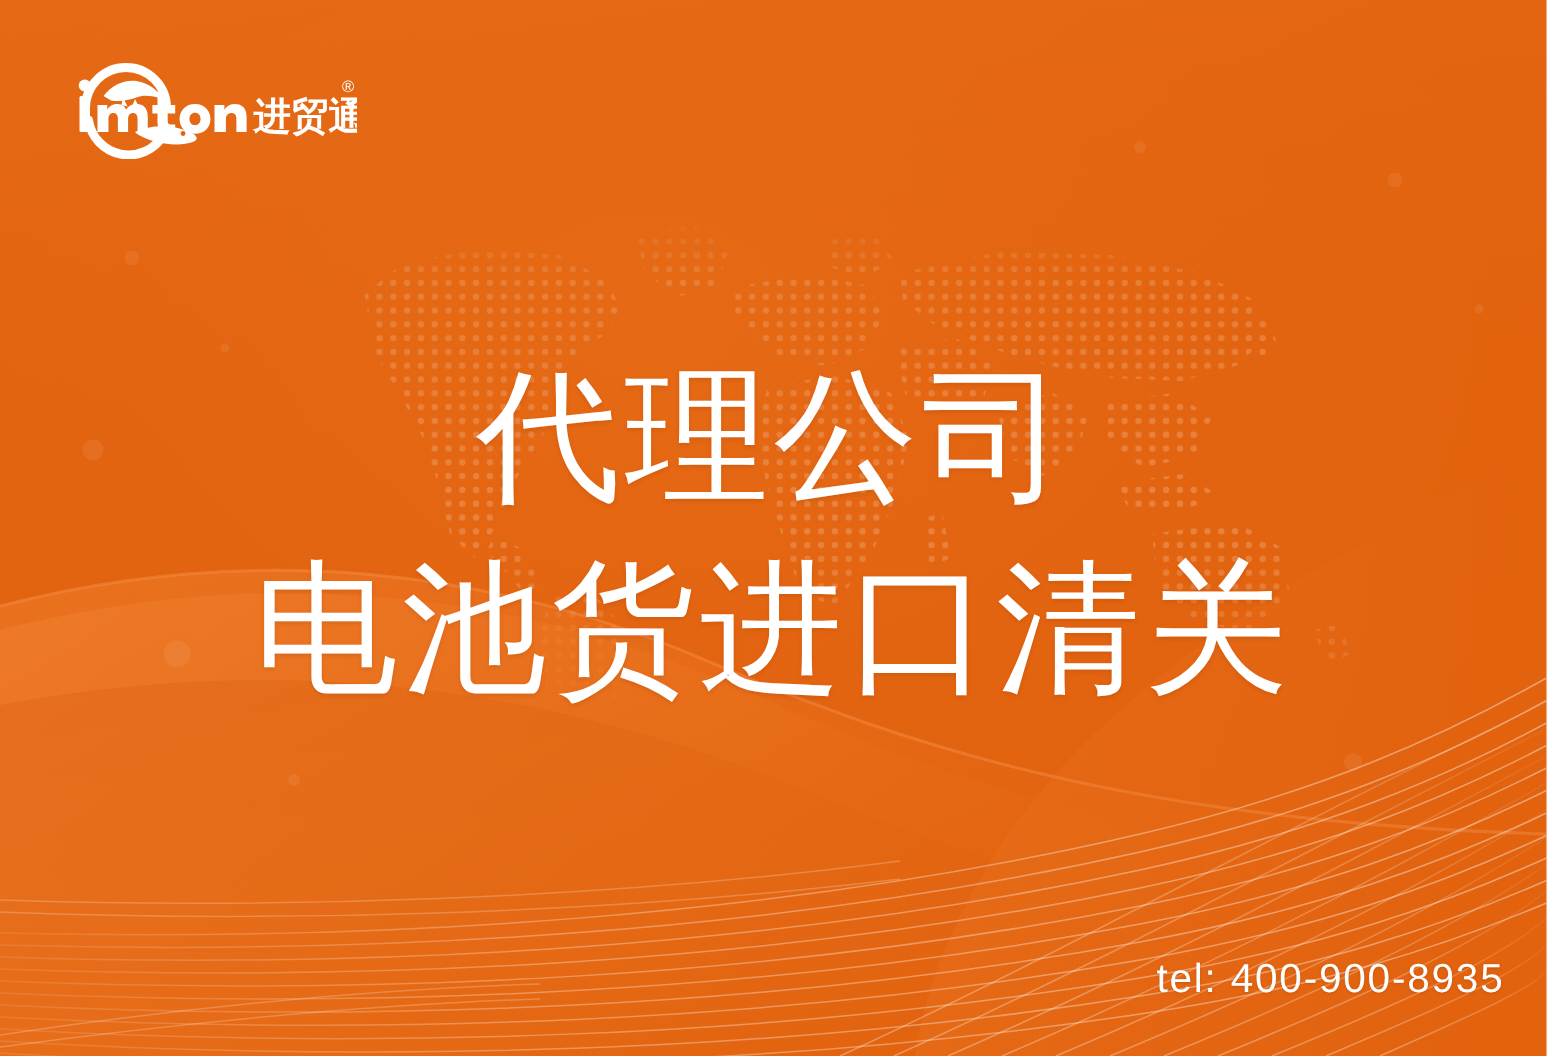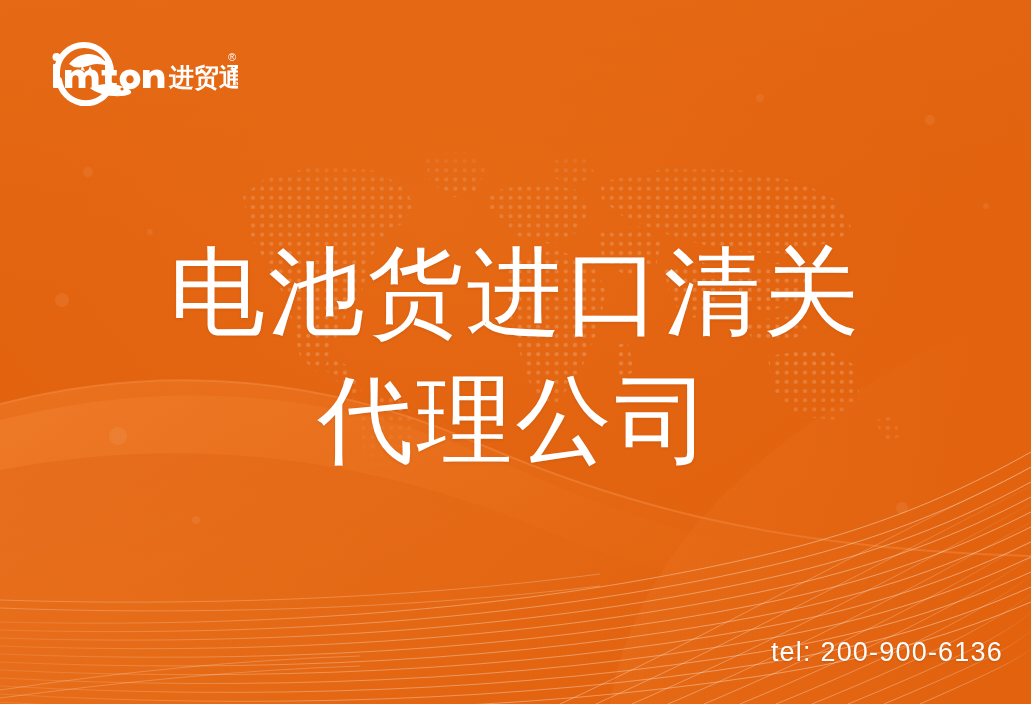--- a/index.html
+++ b/index.html
@@ -315,19 +315,19 @@
         <path d="M105 42 h6.6 v3.1 c1.7-2.5 4.2-3.7 7.1-3.7 4.8 0 7.7 3.1 7.7 8.3 V60
                  h-6.8 V51.2 c0-2.5-1.2-3.9-3.3-3.9 -2.2 0-3.7 1.5-3.7 4.2 V60 H105 Z"></path>
       </g>
 
       <text x="131" y="58" font-family="'DejaVu Sans','Liberation Sans',sans-serif" font-size="25" font-weight="700" fill="#ffffff">进贸通</text>
       <text x="190" y="33" font-family="'Liberation Sans',sans-serif" font-size="11" fill="#ffffff">®</text>
     </svg>
   </div>
 
   <div id="headline">
+    <span class="line line-2">代理公司</span>
     <span class="line line-1">电池货进口清关</span>
-    <span class="line line-2">代理公司</span>
   </div>
 
-  <div id="phone">tel: 200-900-6136</div>
+  <div id="phone">tel: 400-900-8935</div>
 
 </div>
 
 </body></html>

